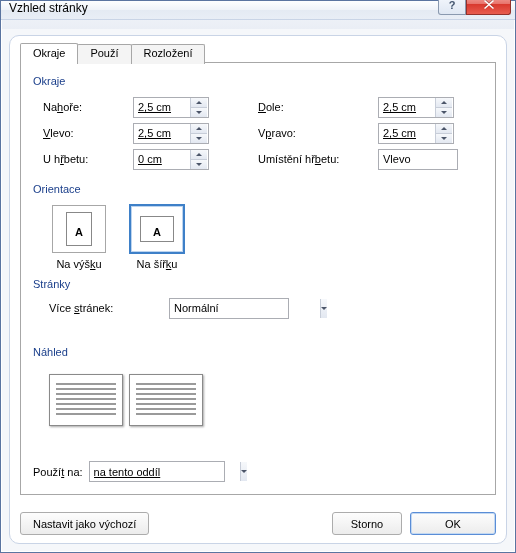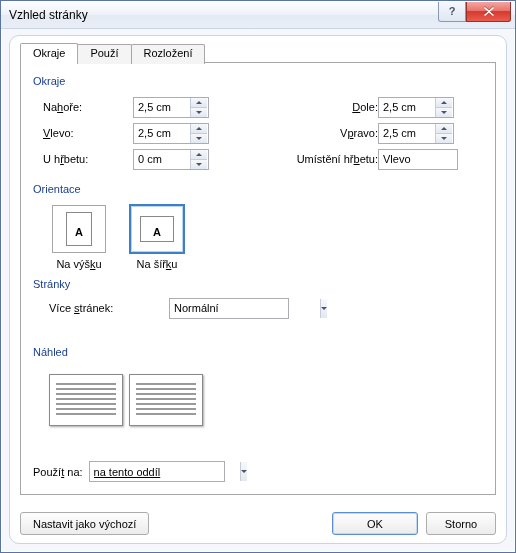--- a/index.html
+++ b/index.html
@@ -4,21 +4,21 @@
 <style>
   * { box-sizing: border-box; font-family: "Segoe UI", Tahoma, sans-serif; font-size: 11px; }
   body { margin: 0; background: #fff; }
   .window {
     width: 516px; height: 553px;
     background: linear-gradient(180deg,#fdfdfe 0,#f1f4f9 4px,#eaeef5 28px,#f5f7fa 28px);
     border: 1px solid #5a74a0; position: relative;
     box-shadow: inset 0 0 0 1px #fff;
   }
   .titlebar {
-    height: 28px; display: flex; align-items: center;
+    height: 19px; display: flex; 
     padding: 0 0 0 8px; position: relative;
     background: linear-gradient(180deg,#fdfeff 0,#eef2f8 50%,#e4eaf3 51%,#e9eef6 100%);
     border-bottom: 1px solid #c9d4e6;
     color: #000;
   }
   .titlebar .title { flex: 1; font-size: 12px; }
   .winbtns { display:flex; height:20px; margin-right:4px; margin-top:-6px;}
   .winbtn { width:28px; height:20px; border:1px solid #8a99af; border-top:none;
     background:linear-gradient(180deg,#f5f8fd,#dfe7f3); display:flex;align-items:center;justify-content:center;
     color:#43556f; font-weight:bold; }
@@ -41,23 +41,23 @@
     position:relative; top:1px; color:#000;
   }
   .tab.inactive { background:#f4f4f4; top:2px; padding-top:2px; padding-bottom:3px;}
   .tabpanel {
     border:1px solid #a7a7a7; padding:8px 12px 12px; background:#fff;
     position:relative; height:433px;
   }
   .group-title { color:#1b3f8b; margin:4px 0 6px; }
   .row { display:flex; align-items:center; height:24px; margin:2px 0;}
   .lbl { width:100px; padding-left:10px;}
-  .lbl2 { width:120px;text-align:right;}
+  .lbl2 { width:120px;}
   .underline { text-decoration: underline; }
-  .spinbox { display:flex; width:76px; height:21px; border:1px solid #abadb3; background:#fff;}
+  .spinbox { display:flex; width:76px; height:21px; border:1px solid #abadb3; background:#fff;text-decoration:underline;}
   .spinbox input { border:none; width:56px; padding:0 4px; outline:none;}
   .spinbtns { width:17px; display:flex; flex-direction:column; border-left:1px solid #c7cdd8;}
   .sbtn { flex:1; background:linear-gradient(180deg,#f6f8fb,#e3e8f1);
     display:flex; align-items:center; justify-content:center;}
   .sbtn + .sbtn { border-top:1px solid #c7cdd8;}
   .tri { width:0;height:0;border-left:3px solid transparent;border-right:3px solid transparent;}
   .tri.up{border-bottom:3px solid #4b5569;}
   .tri.dn{border-top:3px solid #4b5569;}
   .cols { display:flex; }
   .col { flex:1; }
@@ -257,17 +257,17 @@
           <div class="cbtn">
               <div class="tri dn"></div>
             </div>
         </div>
       </div>
     </div>
 
     <div class="footer">
       <button class="btn">Nastavit jako výchozí</button>
       <div class="spacer"></div>
+      <button class="btn" style="width:70px">Storno</button>
       <button class="btn primary" style="width:86px">OK</button>
-      <button class="btn" style="width:70px">Storno</button>
     </div>
   </div>
 </div>
 
 </body></html>

